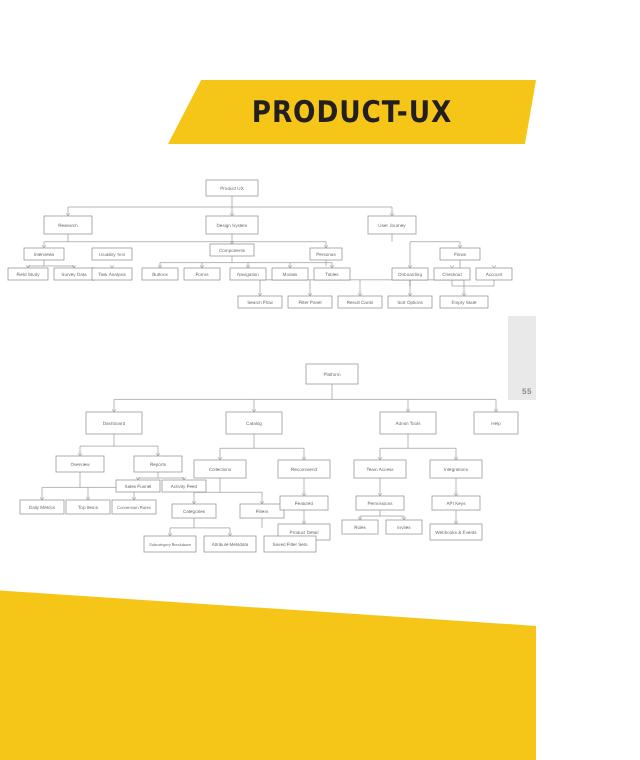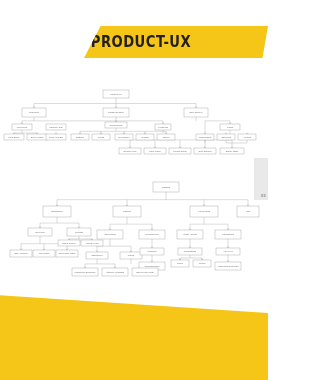--- a/index.html
+++ b/index.html
@@ -20,28 +20,29 @@
     position: absolute;
     inset: 0;
     background: #ffffff;
     overflow: hidden;
   }
 
   
   #banner {
     position: absolute;
     left: 84px;
-    top: 26px;
+    top: 40px;
     width: 184px;
     height: 32px;
     background: var(--accent, #f5c518);
     -webkit-clip-path: polygon(9% 0%, 100% 0%, 97% 100%, 0% 100%);
     clip-path: polygon(9% 0%, 100% 0%, 97% 100%, 0% 100%);
     display: flex;
     align-items: center;
+    justify-content: center;
   }
   #banner-title {
     font-family: "DejaVu Sans", sans-serif;
     font-weight: 800;
     font-size: 15px;
     letter-spacing: 0.5px;
     color: #231f20;
     transform: scaleX(0.88);
     white-space: nowrap;
   }

